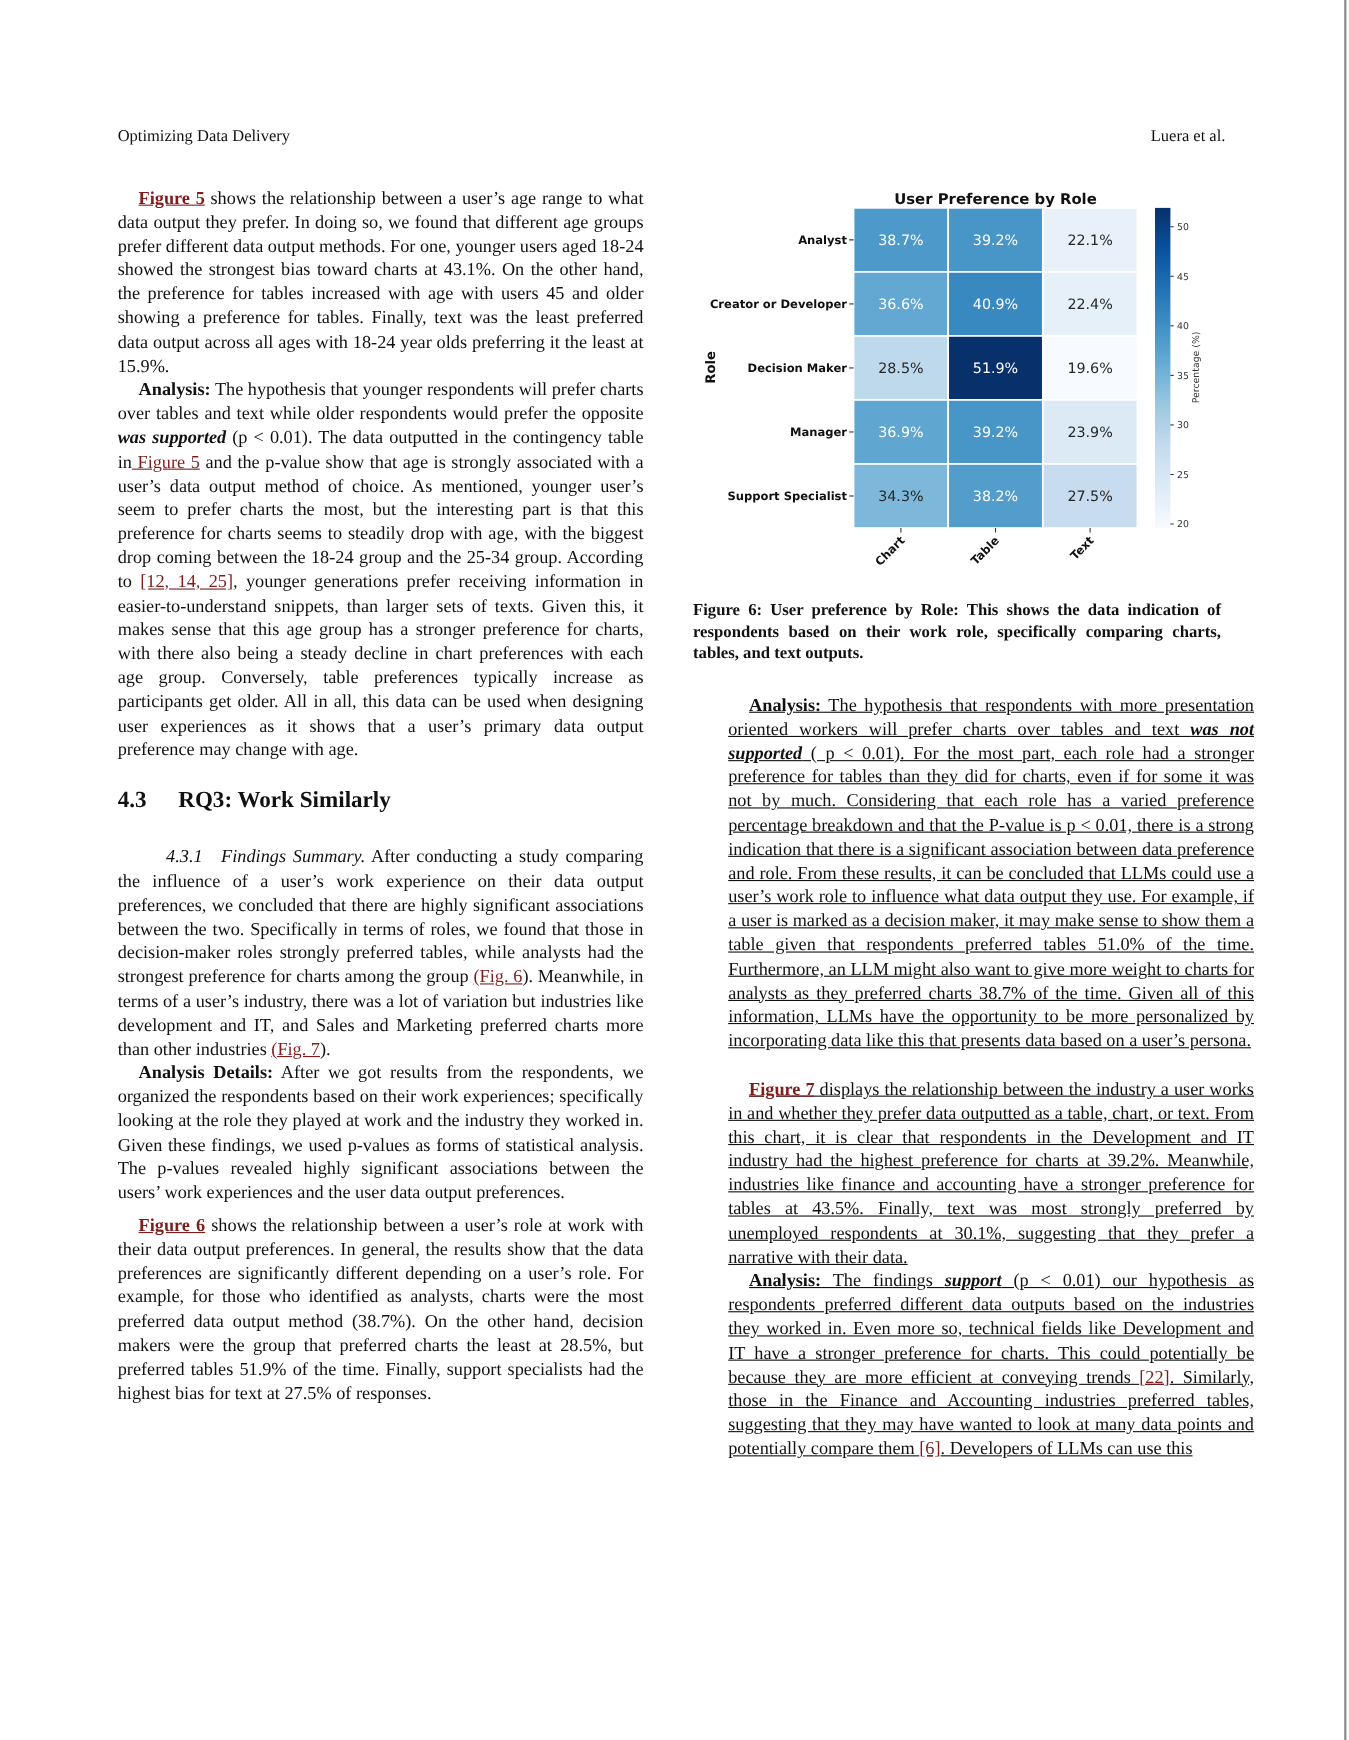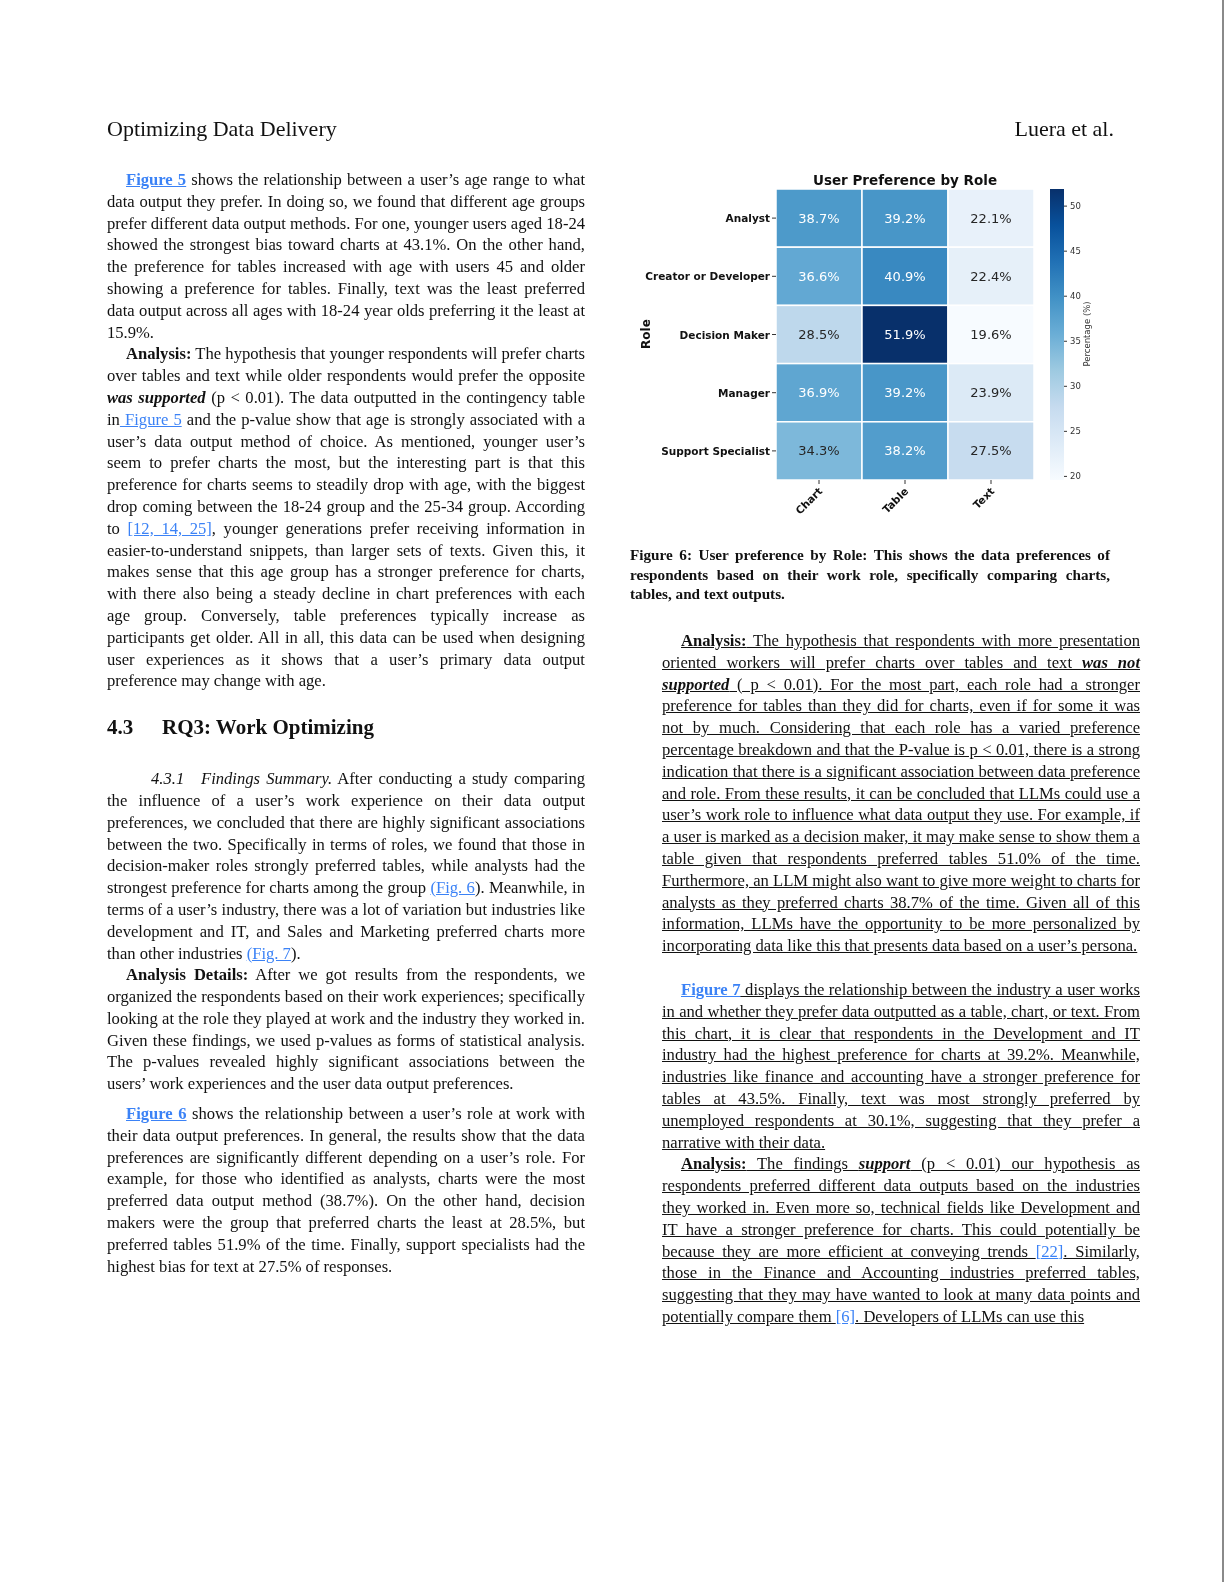--- a/index.html
+++ b/index.html
@@ -1,27 +1,27 @@
 <!DOCTYPE html>
 <html><head>
 <meta charset="utf-8">
 <style>
   html, body { margin: 0; padding: 0; background: #ffffff; }
   body { width: 1226px; height: 1582px; position: relative; overflow: hidden;
          font-family: "Liberation Serif", "DejaVu Serif", serif; color: #111; }
   .edge { position: absolute; right: 2px; top: 0; width: 2px; height: 1582px; background: #8a8a8a; }
-  .running-head { position: absolute; top: 116px; font-size: 22px; text-align: center; }
+  .running-head { position: absolute; top: 116px; font-size: 15px; text-align: center; }
   .rh-left { left: 107px; }
   .rh-right { right: 112px; margin-left: 37px; }
   .col { position: absolute; width: 478px; font-size: 16.6px; line-height: 21.8px; text-align: justify; hyphens: auto; }
   .col-left { left: 107px; top: 169px; }
   .col-right { left: 662px; top: 630px; text-decoration: underline; }
   p { margin: 0; }
   .ind { text-indent: 19px; }
-  a.ref { color: #3b82f6; text-decoration: underline; }
+  a.ref { color: #7f1d1d; text-decoration: underline; }
   a.ref.bold { font-weight: bold; }
   .sec-h { font-size: 21px; font-weight: bold; margin: 22px 0 6px 0; line-height: 26px; }
   .sec-h .num { display: inline-block; width: 55px; }
   .sub-h { font-style: italic; margin-left: 44px; }
   .sub-h .num { display: inline-block; width: 50px; }
   .gap { height: 22px; }
   .gap-s { height: 8px; }
   .caption { position: absolute; left: 630px; top: 545px; width: 480px; font-weight: bold;
              font-size: 15.2px; line-height: 19.6px; text-align: justify; }
   #fig { position: absolute; left: 630px; top: 165px; width: 480px; height: 360px; }
@@ -32,21 +32,21 @@
 
 <div class="edge"></div>
 
 <div class="running-head rh-left">Optimizing Data Delivery</div>
 <div class="running-head rh-right">Luera et al.</div>
 
 <div class="col col-left">
   <p class="ind"><a class="ref bold">Figure 5</a><span> shows the relationship between a user’s age range to what data output they prefer. In doing so, we found that different age groups prefer different data output methods. For one, younger users aged 18-24 showed the strongest bias toward charts at 43.1%. On the other hand, the preference for tables increased with age with users 45 and older showing a preference for tables. Finally, text was the least preferred data output across all ages with 18-24 year olds preferring it the least at 15.9%.</span></p>
   <p class="ind"><b>Analysis:</b><span> The hypothesis that younger respondents will prefer charts over tables and text while older respondents would prefer the opposite </span><b><i>was supported</i></b><span> (p &lt; 0.01). The data outputted in the contingency table in</span><a class="ref"> Figure 5</a><span> and the p-value show that age is strongly associated with a user’s data output method of choice. As mentioned, younger user’s seem to prefer charts the most, but the interesting part is that this preference for charts seems to steadily drop with age, with the biggest drop coming between the 18-24 group and the 25-34 group. According to </span><a class="ref">[12, 14, 25]</a><span>, younger generations prefer receiving information in easier-to-understand snippets, than larger sets of texts. Given this, it makes sense that this age group has a stronger preference for charts, with there also being a steady decline in chart preferences with each age group. Conversely, table preferences typically increase as participants get older. All in all, this data can be used when designing user experiences as it shows that a user’s primary data output preference may change with age.</span></p>
 
-  <div class="sec-h"><span class="num">4.3</span><span>RQ3: Work Optimizing</span></div>
+  <div class="sec-h"><span class="num">4.3</span><span>RQ3: Work Similarly</span></div>
   <div class="gap"></div>
   <p><span class="sub-h"><span class="num">4.3.1</span><span>Findings Summary.</span></span><span> After conducting a study comparing the influence of a user’s work experience on their data output preferences, we concluded that there are highly significant associations between the two. Specifically in terms of roles, we found that those in decision-maker roles strongly preferred tables, while analysts had the strongest preference for charts among the group </span><a class="ref">(Fig. 6</a><span>). Meanwhile, in terms of a user’s industry, there was a lot of variation but industries like development and IT, and Sales and Marketing preferred charts more than other industries </span><a class="ref">(Fig. 7</a><span>).</span></p>
   <p class="ind"><b>Analysis Details:</b><span> After we got results from the respondents, we organized the respondents based on their work experiences; specifically looking at the role they played at work and the industry they worked in. Given these findings, we used p-values as forms of statistical analysis. The p-values revealed highly significant associations between the users’ work experiences and the user data output preferences.</span></p>
   <div class="gap-s"></div>
   <p class="ind"><a class="ref bold">Figure 6</a><span> shows the relationship between a user’s role at work with their data output preferences. In general, the results show that the data preferences are significantly different depending on a user’s role. For example, for those who identified as analysts, charts were the most preferred data output method (38.7%). On the other hand, decision makers were the group that preferred charts the least at 28.5%, but preferred tables 51.9% of the time. Finally, support specialists had the highest bias for text at 27.5% of responses.</span></p>
 </div>
 
 <div id="fig">
   <svg id="heatmap-svg" width="480" height="360" viewBox="0 0 480 360" xmlns="http://www.w3.org/2000/svg">
     <text id="chart-title" x="275" y="20" text-anchor="middle" font-size="13.5" font-weight="bold" fill="#111">User Preference by Role</text>
@@ -130,20 +130,20 @@
         <text x="440" y="134.21052631578948" font-size="8.5" fill="#333">40</text>
         <line x1="434" x2="437" y1="86.16408668730651" y2="86.16408668730651" stroke="#333" stroke-width="1"></line>
         <text x="440" y="89.16408668730651" font-size="8.5" fill="#333">45</text>
         <line x1="434" x2="437" y1="41.117647058823536" y2="41.117647058823536" stroke="#333" stroke-width="1"></line>
         <text x="440" y="44.117647058823536" font-size="8.5" fill="#333">50</text>
       </g>
     <text id="cbar-label" x="0" y="0" text-anchor="middle" font-size="8.5" fill="#333" transform="translate(460,169) rotate(-90)">Percentage (%)</text>
   </svg>
 </div>
 
-<div class="caption">Figure 6: User preference by Role: This shows the data preferences of respondents based on their work role, specifically comparing charts, tables, and text outputs.</div>
+<div class="caption">Figure 6: User preference by Role: This shows the data indication of respondents based on their work role, specifically comparing charts, tables, and text outputs.</div>
 
 <div class="col col-right">
   <p class="ind"><b>Analysis:</b><span> The hypothesis that respondents with more presentation oriented workers will prefer charts over tables and text </span><b><i>was not supported</i></b><span> ( p &lt; 0.01). For the most part, each role had a stronger preference for tables than they did for charts, even if for some it was not by much. Considering that each role has a varied preference percentage breakdown and that the P-value is p &lt; 0.01, there is a strong indication that there is a significant association between data preference and role. From these results, it can be concluded that LLMs could use a user’s work role to influence what data output they use. For example, if a user is marked as a decision maker, it may make sense to show them a table given that respondents preferred tables 51.0% of the time. Furthermore, an LLM might also want to give more weight to charts for analysts as they preferred charts 38.7% of the time. Given all of this information, LLMs have the opportunity to be more personalized by incorporating data like this that presents data based on a user’s persona.</span></p>
   <div class="gap"></div>
   <p class="ind"><a class="ref bold">Figure 7</a><span> displays the relationship between the industry a user works in and whether they prefer data outputted as a table, chart, or text. From this chart, it is clear that respondents in the Development and IT industry had the highest preference for charts at 39.2%. Meanwhile, industries like finance and accounting have a stronger preference for tables at 43.5%. Finally, text was most strongly preferred by unemployed respondents at 30.1%, suggesting that they prefer a narrative with their data.</span></p>
   <p class="ind"><b>Analysis:</b><span> The findings </span><b><i>support</i></b><span> (p &lt; 0.01) our hypothesis as respondents preferred different data outputs based on the industries they worked in. Even more so, technical fields like Development and IT have a stronger preference for charts. This could potentially be because they are more efficient at conveying trends </span><a class="ref">[22]</a><span>. Similarly, those in the Finance and Accounting industries preferred tables, suggesting that they may have wanted to look at many data points and potentially compare them </span><a class="ref">[6]</a><span>. Developers of LLMs can use this</span></p>
 </div>
 
 </body></html>

